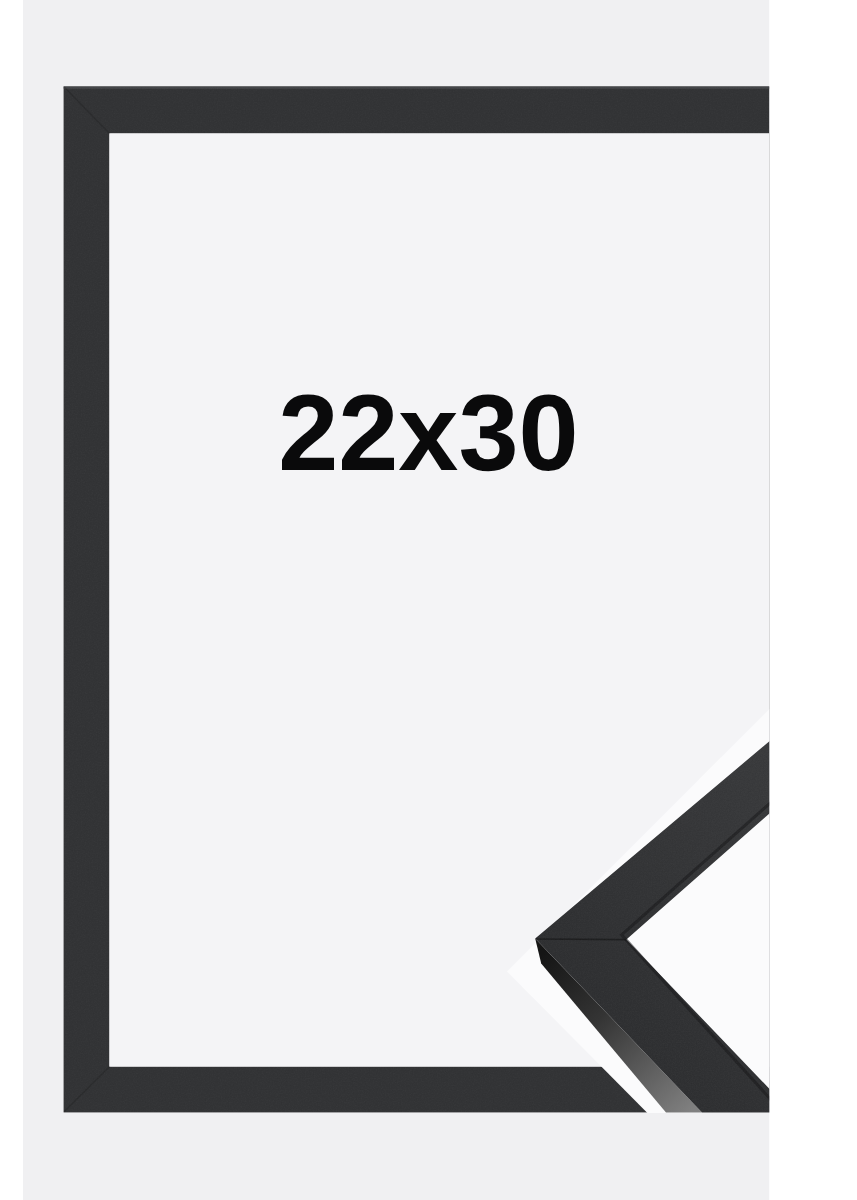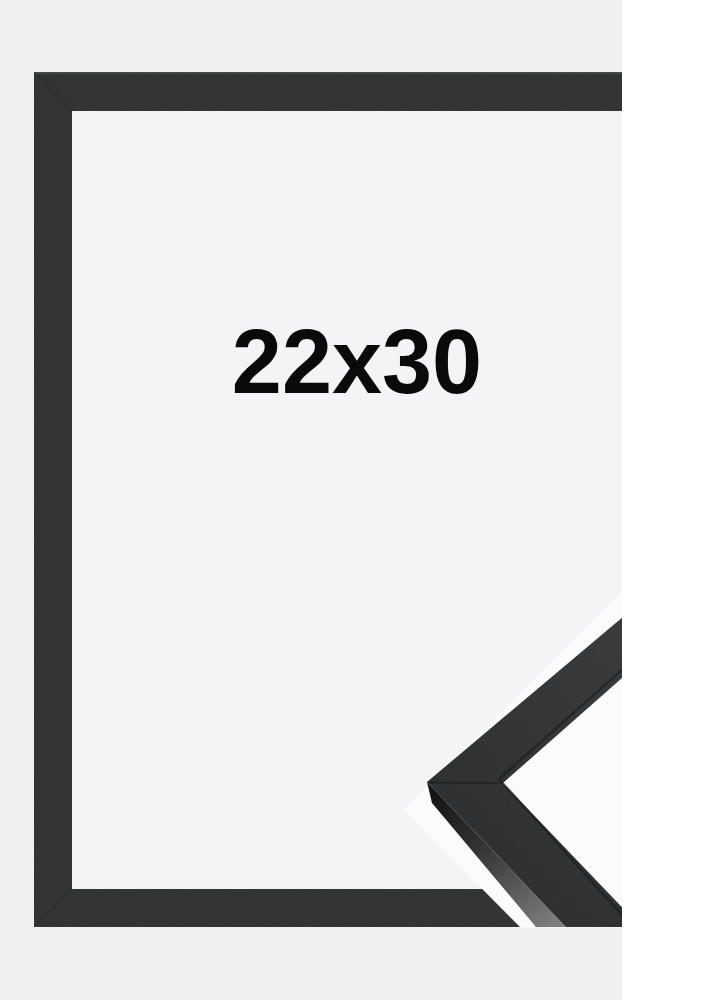--- a/index.html
+++ b/index.html
@@ -6,20 +6,21 @@
     margin: 0;
     padding: 0;
     background: #ffffff;
   }
   #stage {
     position: relative;
     width: 622px;
     height: 1000px;
     overflow: hidden;
     font-family: "Liberation Sans", "DejaVu Sans", sans-serif;
+    padding-left: 19px;
   }
   #stage svg {
     display: block;
     width: 714px;
     height: 1000px;
   }
   .size-label {
     position: absolute;
     left: 0;
     top: 312px;

